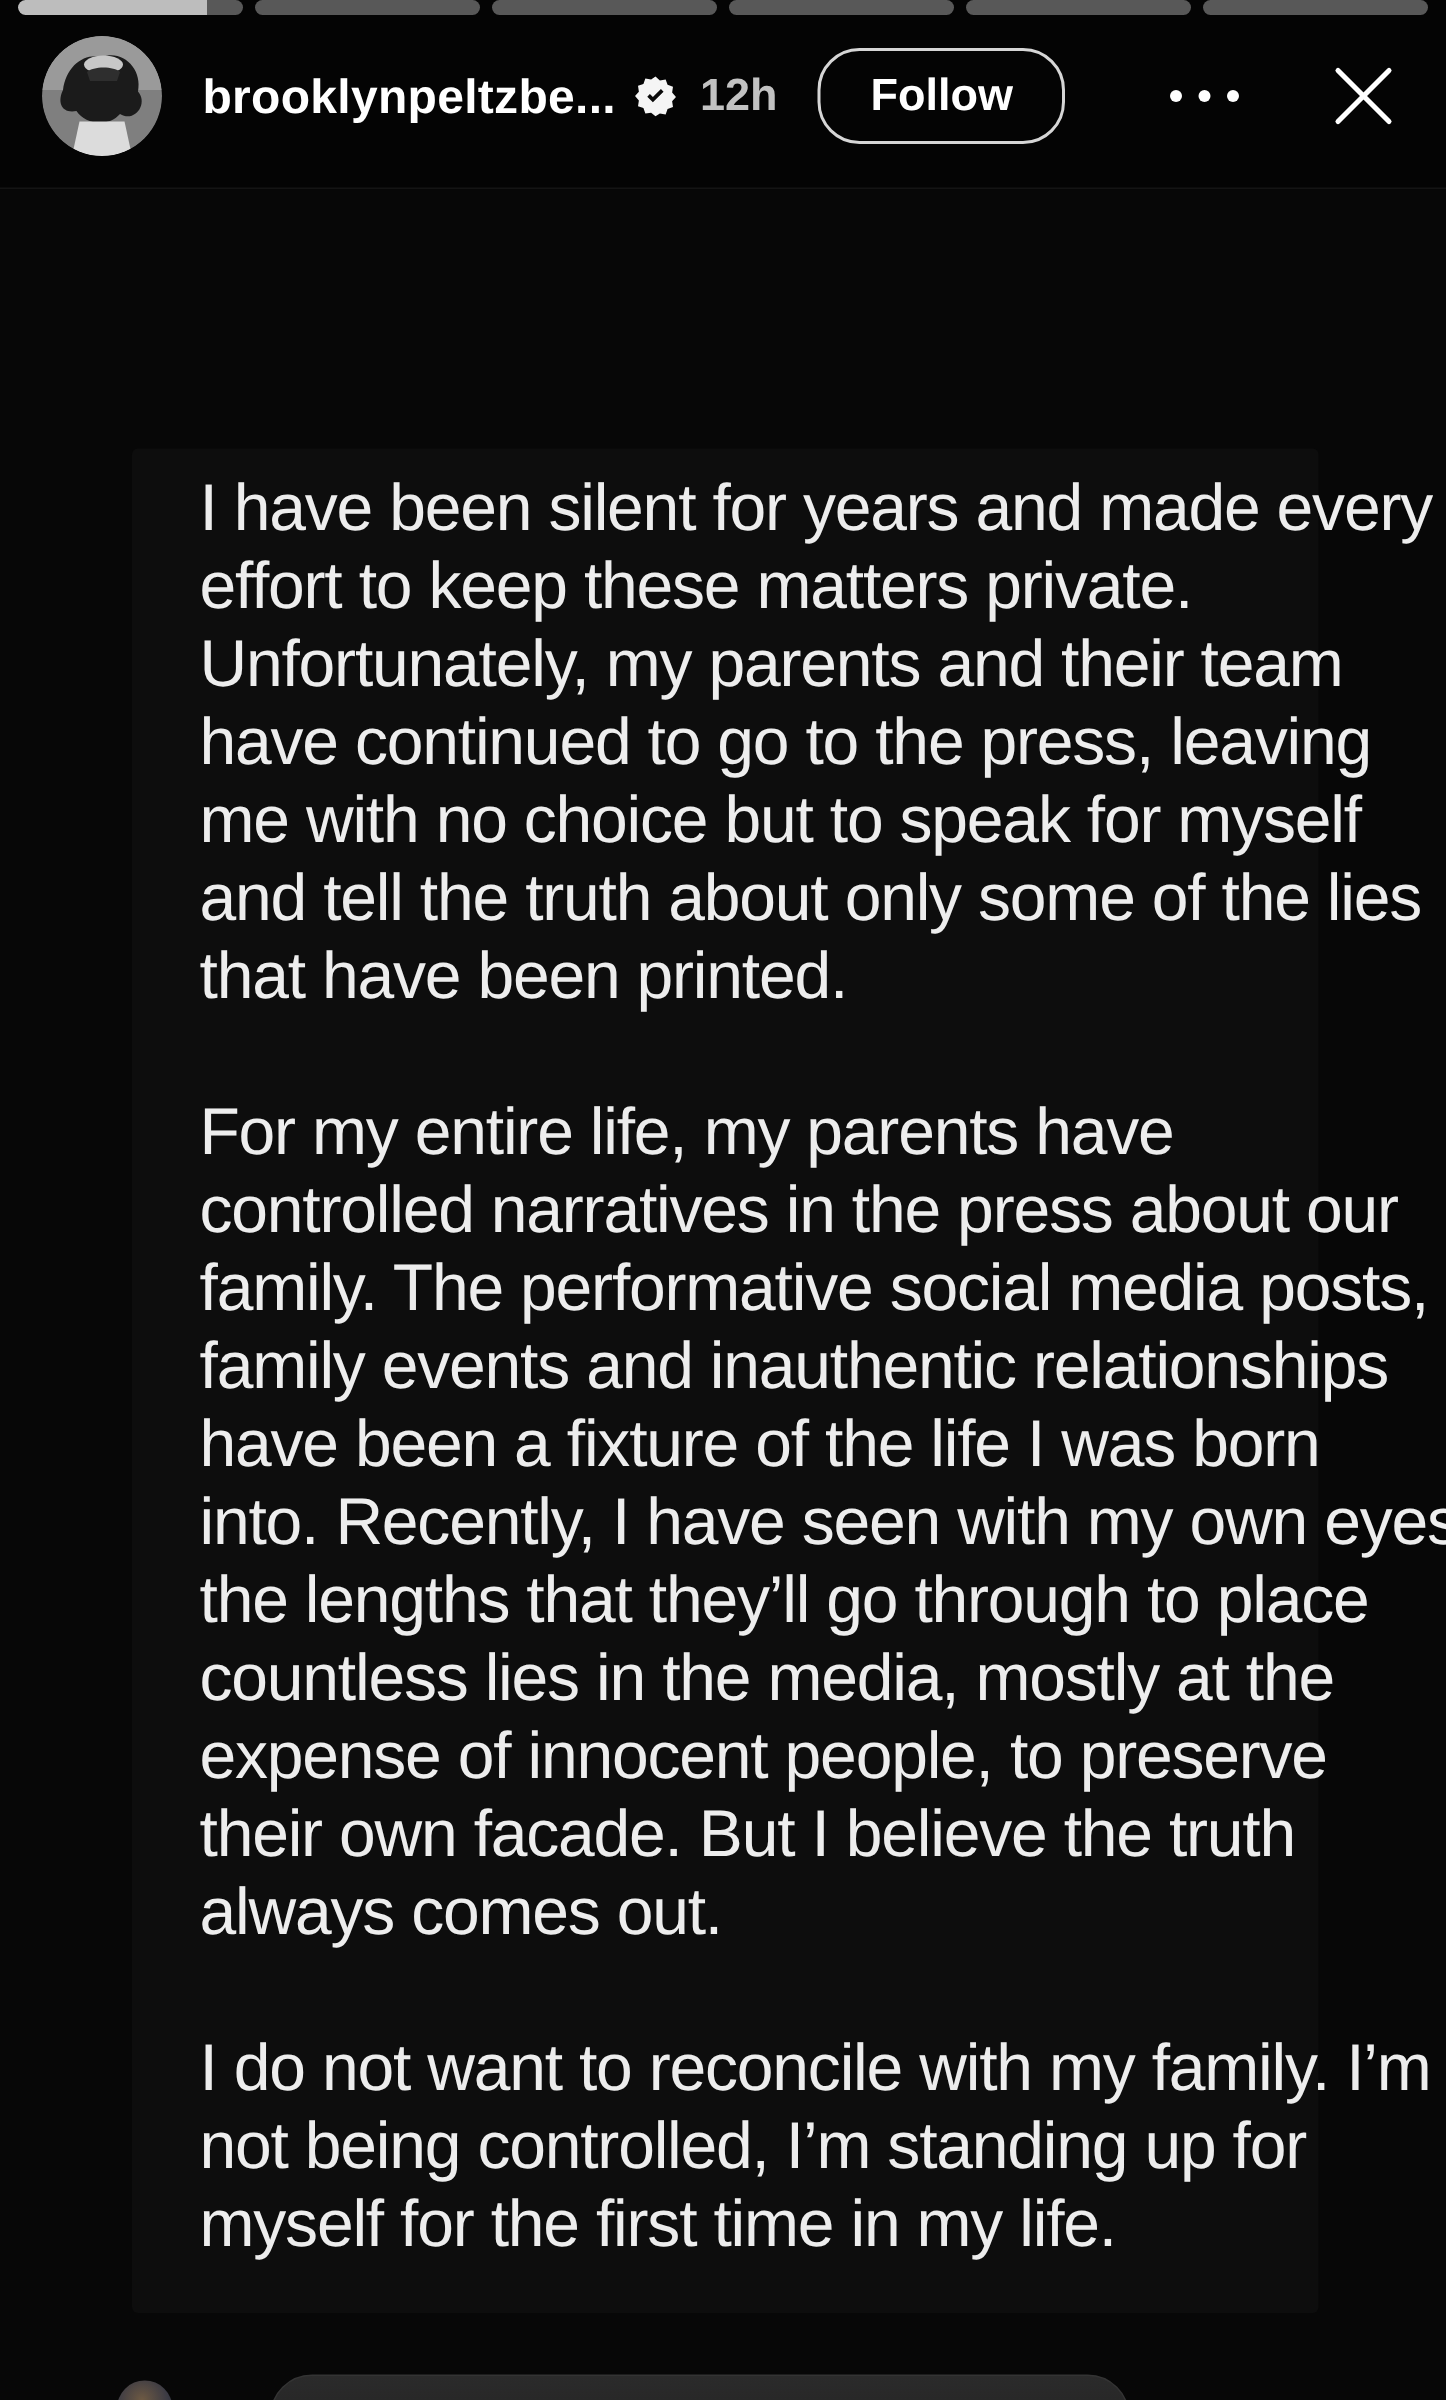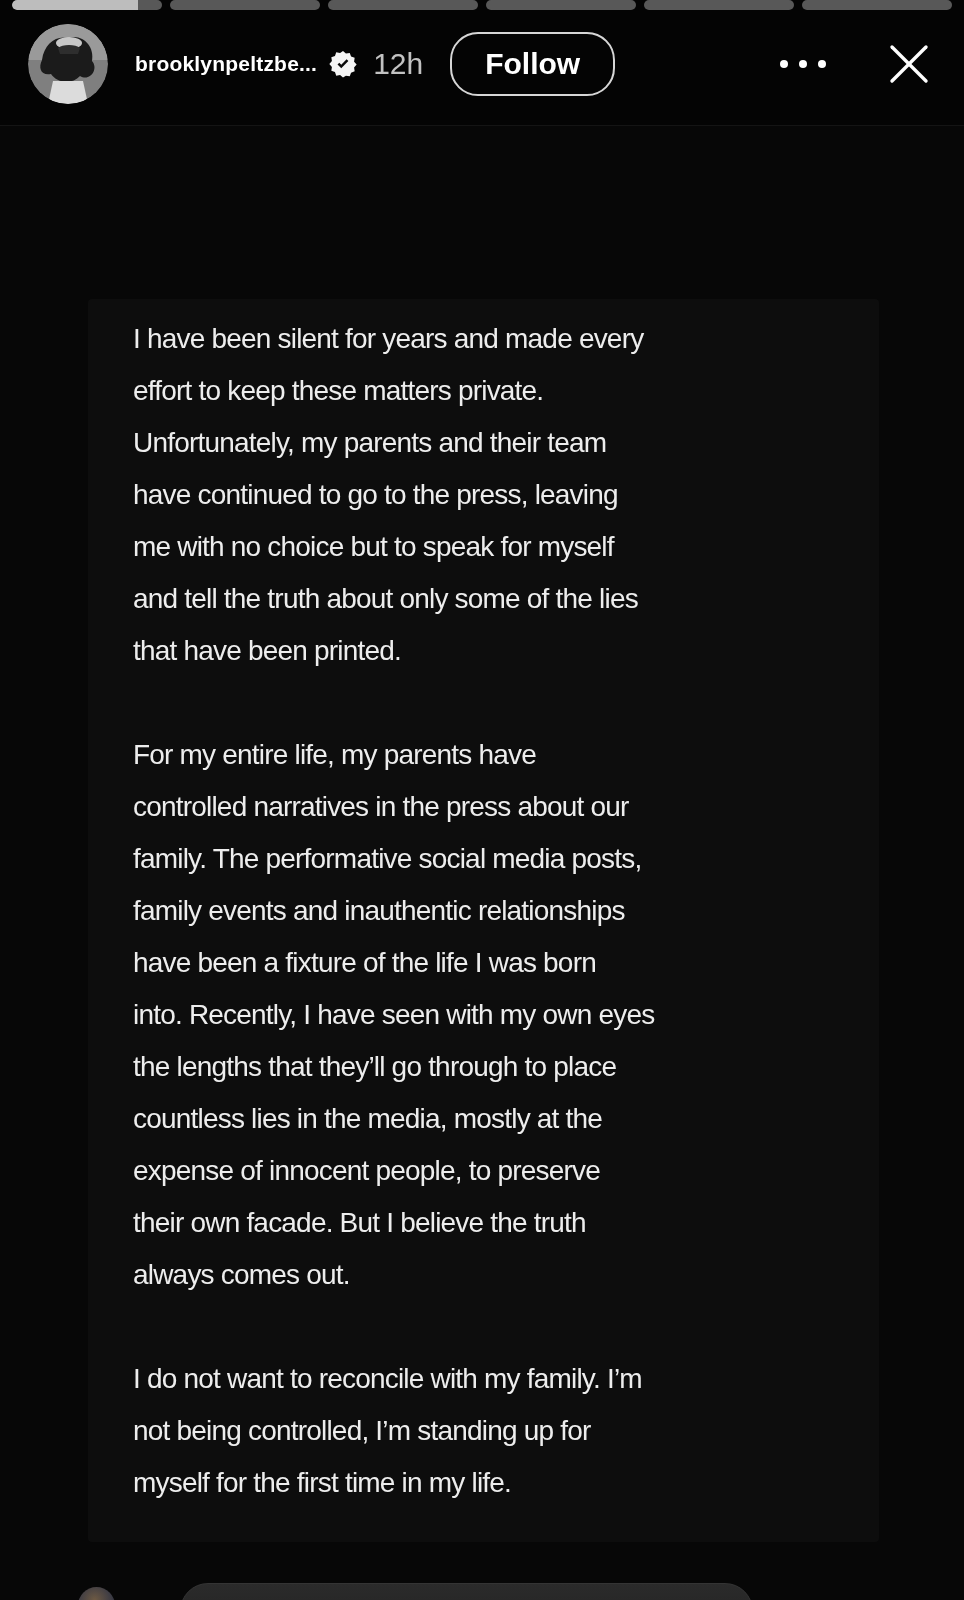--- a/index.html
+++ b/index.html
@@ -36,25 +36,25 @@
     position:absolute; top:21px; left:28px; right:22px; height:86px;
     display:flex; align-items:center;
   }
   .avatar {
     width:80px; height:80px; border-radius:50%;
     overflow:hidden; flex:0 0 auto;
     background:#2a2a2a;
   }
   .username {
     margin-left:27px;
-    color:#ffffff; font-size:21px; font-weight:700; letter-spacing:.2px;
+    color:#ffffff; font-size:32px; font-weight:700; letter-spacing:.2px;
     white-space:nowrap;
   }
   .badge { margin-left:12px; width:28px; height:28px; flex:0 0 auto; display:flex; }
-  .time { margin-left:16px; color:#c2c2c2; font-size:30px; font-weight:400; }
+  .time { margin-left:16px; color:#c2c2c2; font-size:30px; font-weight:700; }
   .follow-btn {
     margin-left:27px;
     background:transparent;
     border:2.5px solid #d6d6d6; border-radius:28px;
     color:#ffffff; font-size:30px; font-weight:700;
     font-family:"Liberation Sans", sans-serif;
     padding:15px 33px; line-height:1;
     cursor:pointer;
   }
   .spacer { flex:1; }
@@ -69,21 +69,21 @@
   }
 
   
   .text-card {
     position:absolute; left:88px; top:299px; width:791px; height:1243px;
     background:#0d0d0d; border-radius:4px;
     padding:14px 20px 0 45px;
   }
   .para {
     color:#ededed;
-    font-size:28px; line-height:52px; letter-spacing:-0.8px;
+    font-size:44px; line-height:52px; letter-spacing:-0.8px;
     white-space:pre;
     margin-bottom:52px;
   }
   .para:last-child { margin-bottom:0; }
 
   
   .viewer-avatar {
     position:absolute; left:78px; top:1587px;
     width:37px; height:37px; border-radius:50%;
     background:radial-gradient(circle at 45% 35%, #6e5a43 0%, #3a3a44 55%, #14161d 100%);

